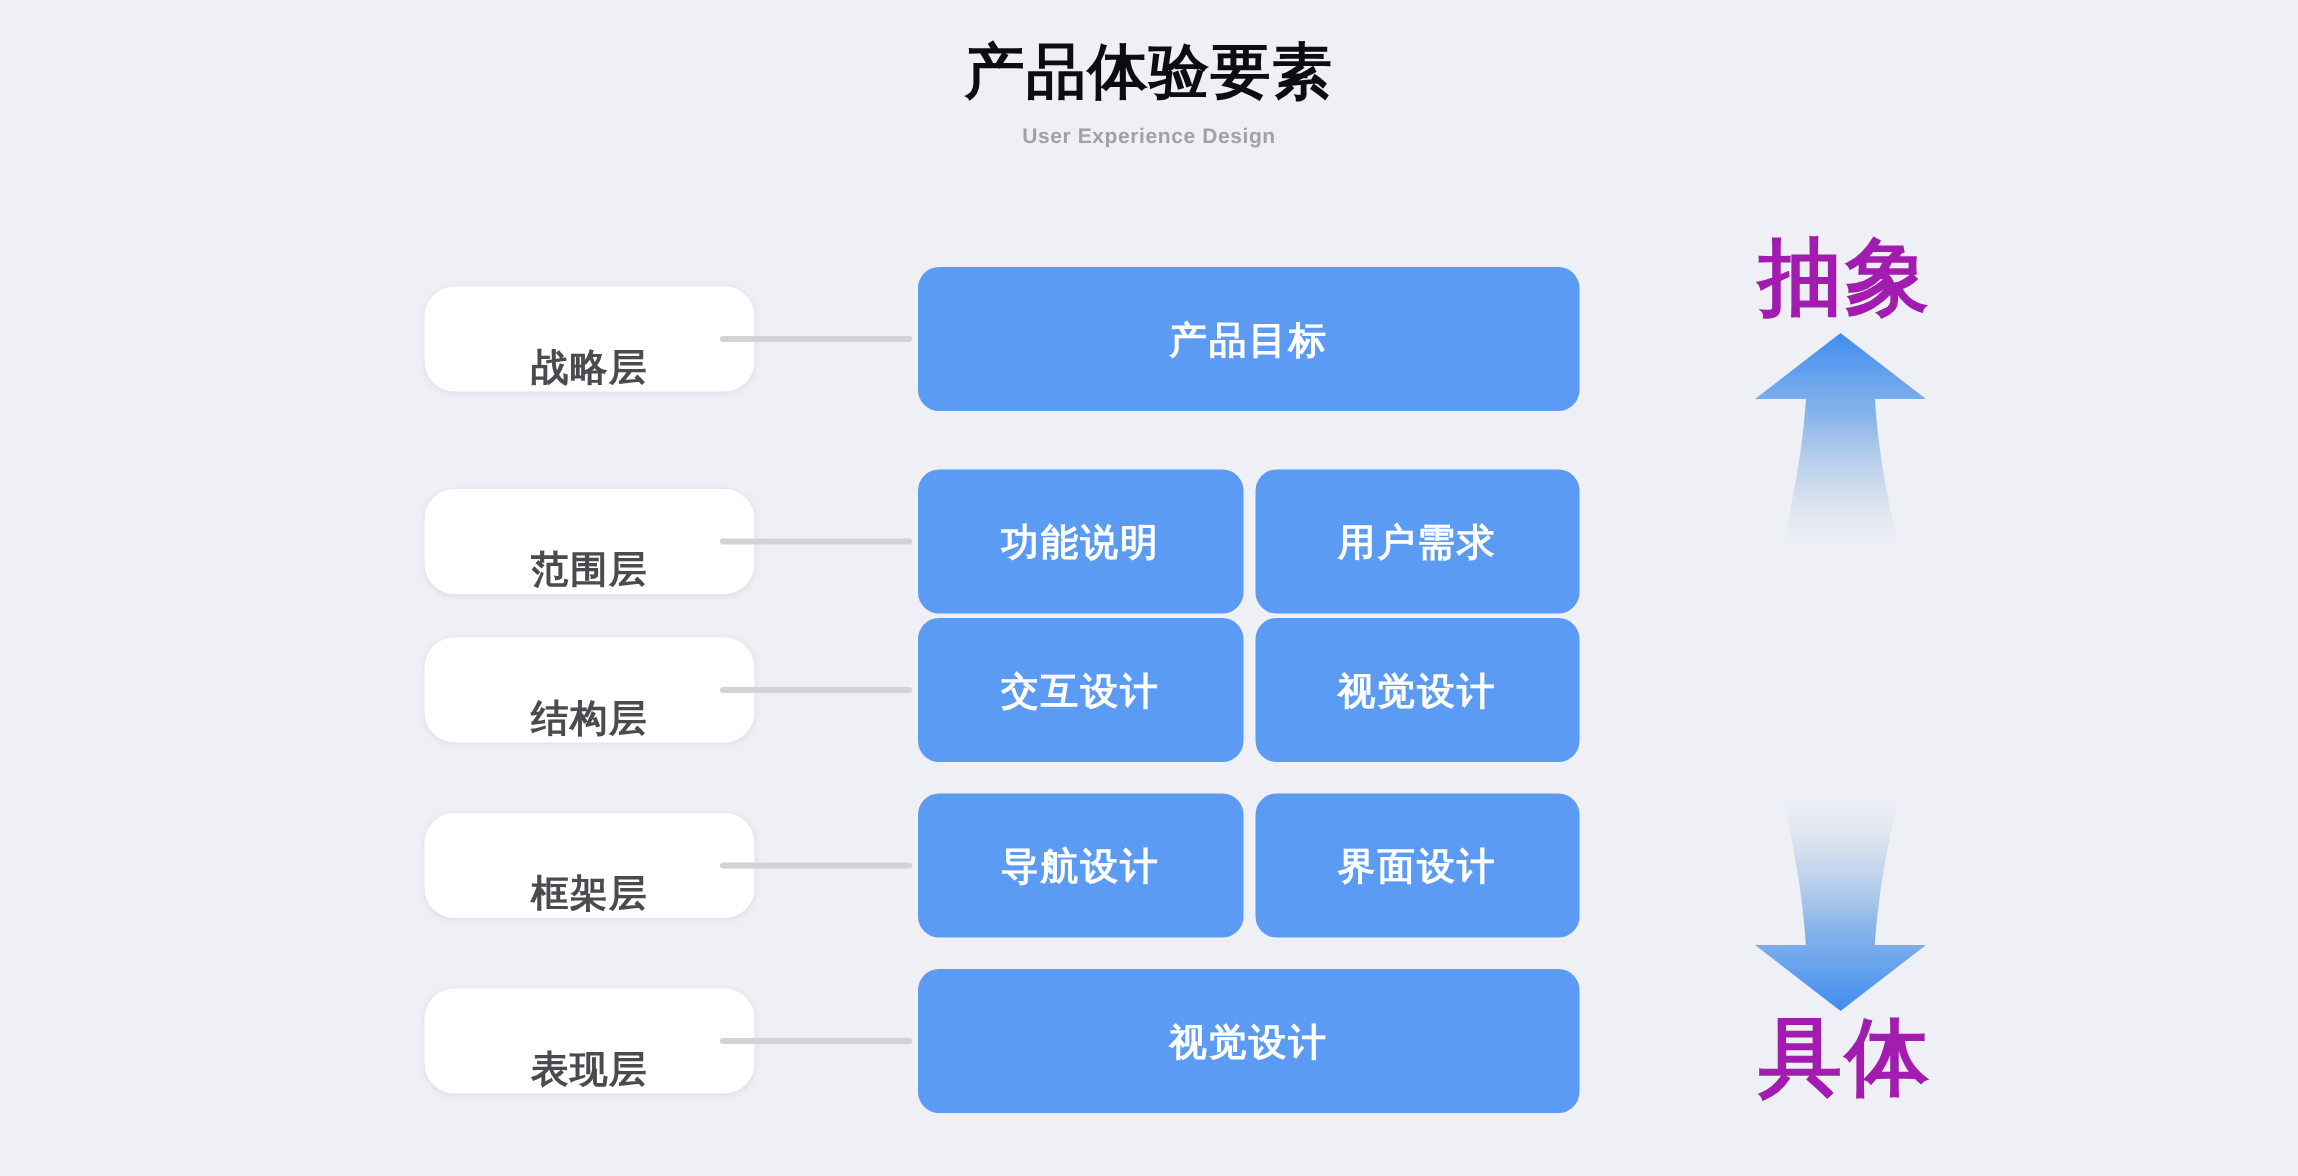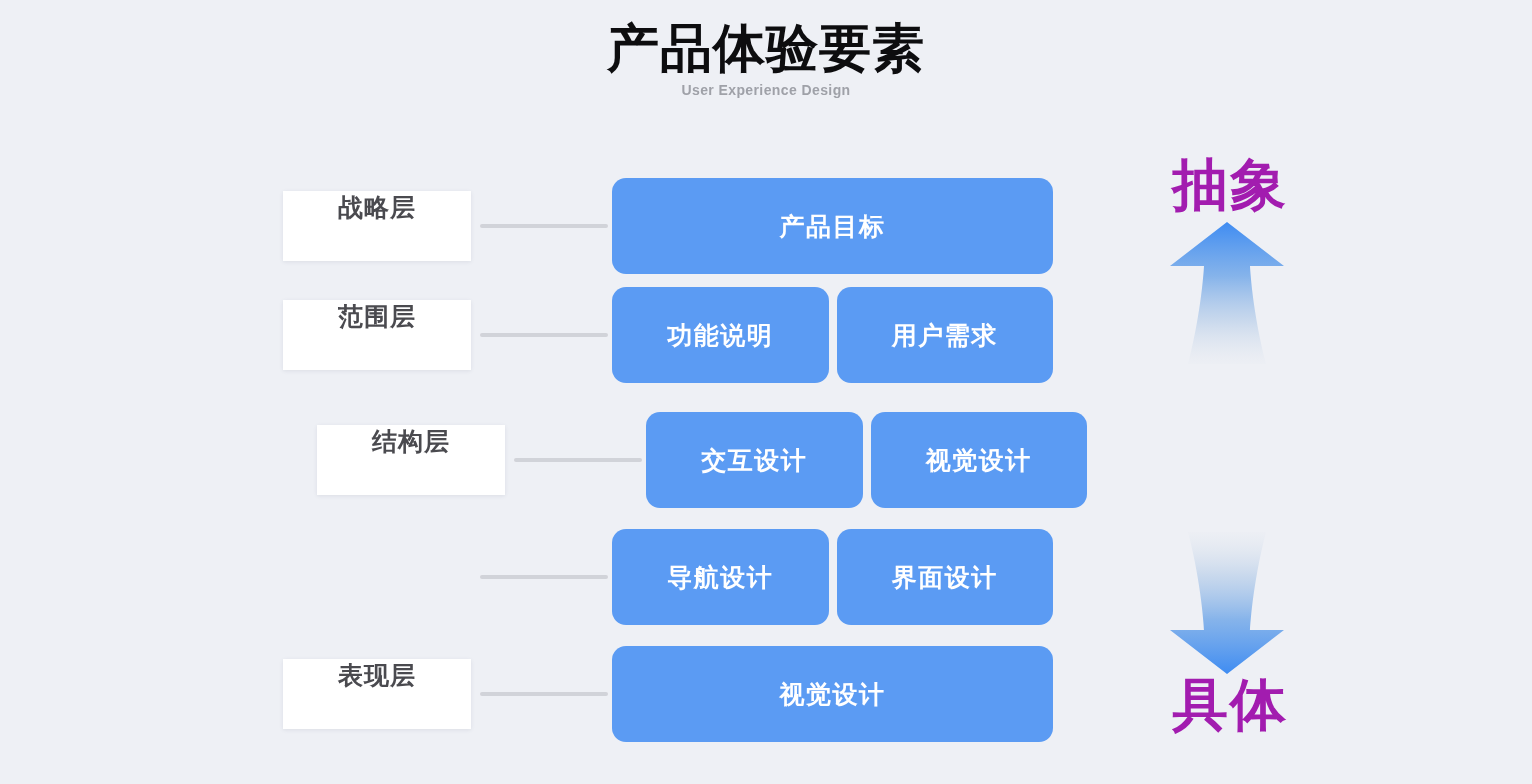--- a/index.html
+++ b/index.html
@@ -19,21 +19,21 @@
   
   .header {
     position: absolute;
     left: 0;
     top: 24px;
     width: 1532px;
     text-align: center;
   }
 
   .title-main {
-    font-size: 52px;
+    font-size: 40px;
     font-weight: bold;
     color: #0d0d0f;
     letter-spacing: 1px;
     line-height: 48px;
   }
 
   .title-sub {
     font-size: 14px;
     font-weight: bold;
     color: #9fa1a8;
@@ -56,27 +56,27 @@
     left: 283px;
     width: 770px;
     height: 96px;
   }
 
   
   .layer-chip {
     position: absolute;
     left: 0;
     top: 13px;
-    width: 188px;
+    width: 220px;
     height: 70px;
     background: #ffffff;
-    border-radius: 0;
+    border-radius: 20px;
     box-shadow: 0 1px 4px rgba(60, 70, 100, 0.10);
     display: flex;
-    align-items: flex-start;
+    align-items: flex-end;
     justify-content: center;
   }
 
   .layer-chip-label {
     font-size: 25px;
     font-weight: bold;
     color: #4a4a4f;
     letter-spacing: 1px;
   }
 
@@ -171,43 +171,46 @@
   <div class="layer-row" style="top:18px;">
     <div class="layer-chip">
       <span class="layer-chip-label">战略层</span>
     </div>
     <div class="connector"></div>
     <div class="cards">
       <div class="card">产品目标</div>
     </div>
   </div>
 
-  <div class="layer-row" style="top:127px;">
+  <div class="layer-row" style="top:153px;">
     <div class="layer-chip">
       <span class="layer-chip-label">范围层</span>
     </div>
     <div class="connector"></div>
     <div class="cards">
       <div class="card">功能说明</div>
       <div class="card">用户需求</div>
     </div>
   </div>
 
-  <div class="layer-row" style="top:252px;margin-left:34px;">
+  <div class="layer-row" style="top:252px;">
     <div class="layer-chip">
       <span class="layer-chip-label">结构层</span>
     </div>
     <div class="connector"></div>
     <div class="cards">
       <div class="card">交互设计</div>
       <div class="card">视觉设计</div>
     </div>
   </div>
 
   <div class="layer-row" style="top:369px;">
+    <div class="layer-chip">
+      <span class="layer-chip-label">框架层</span>
+    </div>
     <div class="connector"></div>
     <div class="cards">
       <div class="card">导航设计</div>
       <div class="card">界面设计</div>
     </div>
   </div>
 
   <div class="layer-row" style="top:486px;">
     <div class="layer-chip">
       <span class="layer-chip-label">表现层</span>

